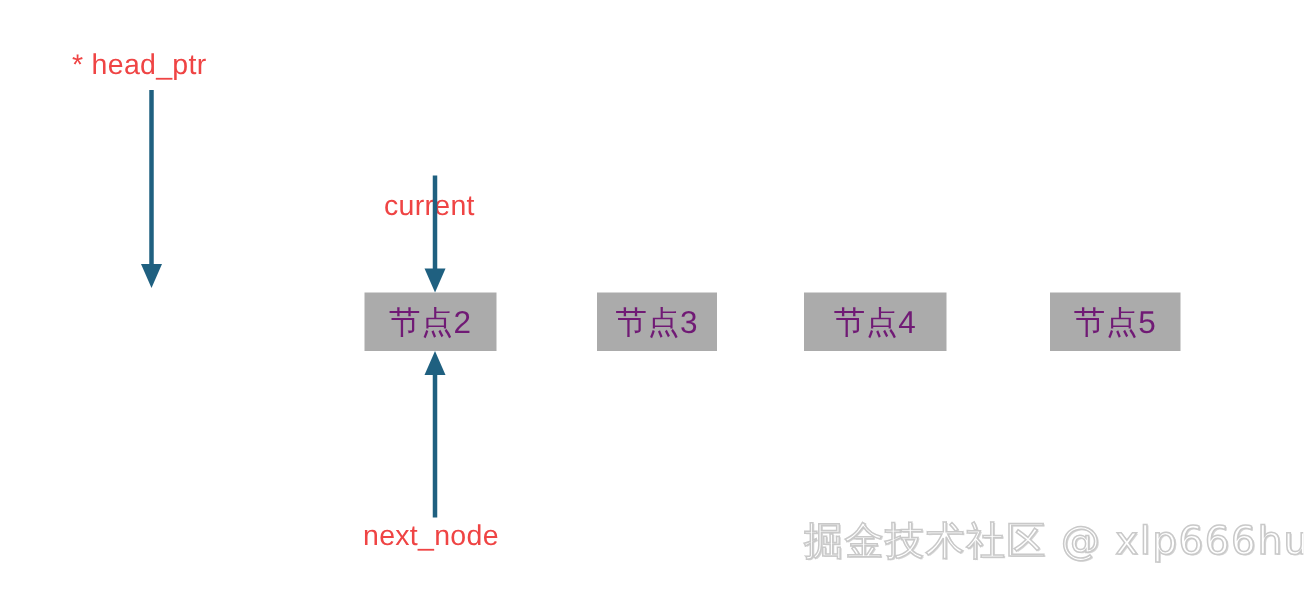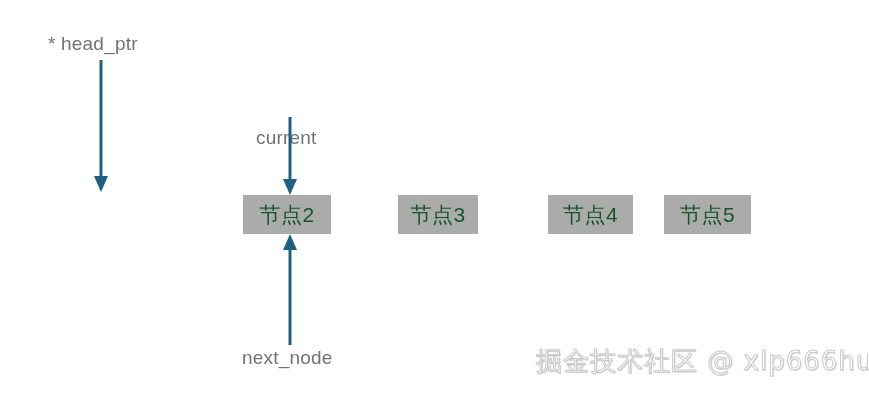--- a/index.html
+++ b/index.html
@@ -10,46 +10,46 @@
   #canvas {
     position: relative;
     width: 869px;
     height: 401px;
     background: #ffffff;
     overflow: hidden;
     font-family: "Liberation Sans", "DejaVu Sans", sans-serif;
   }
   .label {
     position: absolute;
-    color: #737373;
+    color: #ef4444;
     font-size: 19px;
     line-height: 22px;
     white-space: nowrap;
     letter-spacing: 0.2px;
   }
   #head-ptr-label { left: 48px; top: 33px; }
   #current-label  { left: 256px; top: 88px; margin-top: 39px; }
   #next-node-label{ left: 242px; top: 347px; }
 
   .node-box {
     position: absolute;
     top: 195px;
     height: 39px;
     background: #ababab;
     display: flex;
     align-items: center;
     justify-content: center;
-    color: #14532d;
+    color: #701a75;
     font-size: 21px;
     letter-spacing: 0.5px;
   }
   #node-box-0 { left: 243px; width: 88px; }
   #node-box-1 { left: 398px; width: 80px; }
-  #node-box-2 { left: 548px; width: 85px; }
-  #node-box-3 { left: 664px; width: 87px; text-align: center; }
+  #node-box-2 { left: 536px; width: 95px; }
+  #node-box-3 { left: 700px; width: 87px; text-align: center; }
 
   .arrow-svg {
     position: absolute;
     overflow: visible;
     pointer-events: none;
   }
   #arrow-head-ptr { left: 0; top: 0; }
   #arrow-current  { left: 0; top: 0; }
   #arrow-next     { left: 0; top: 0; }
 

